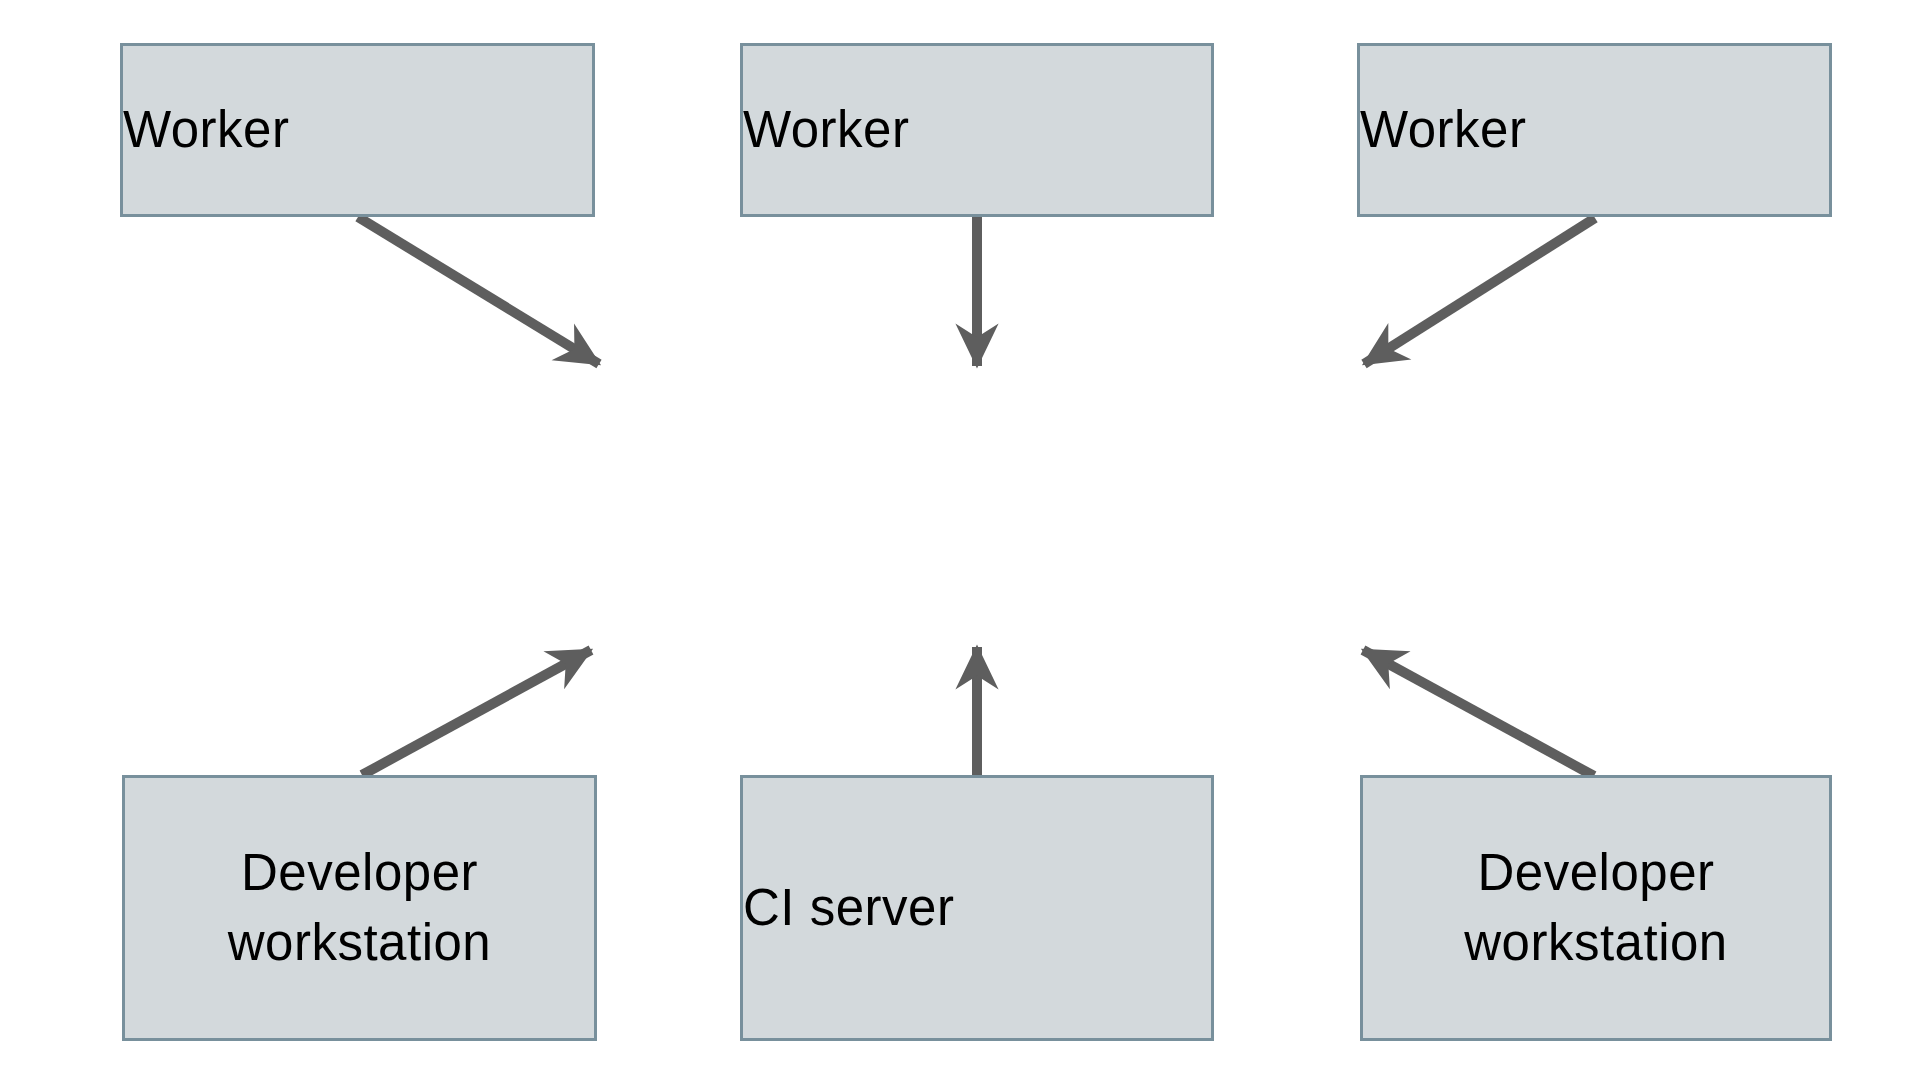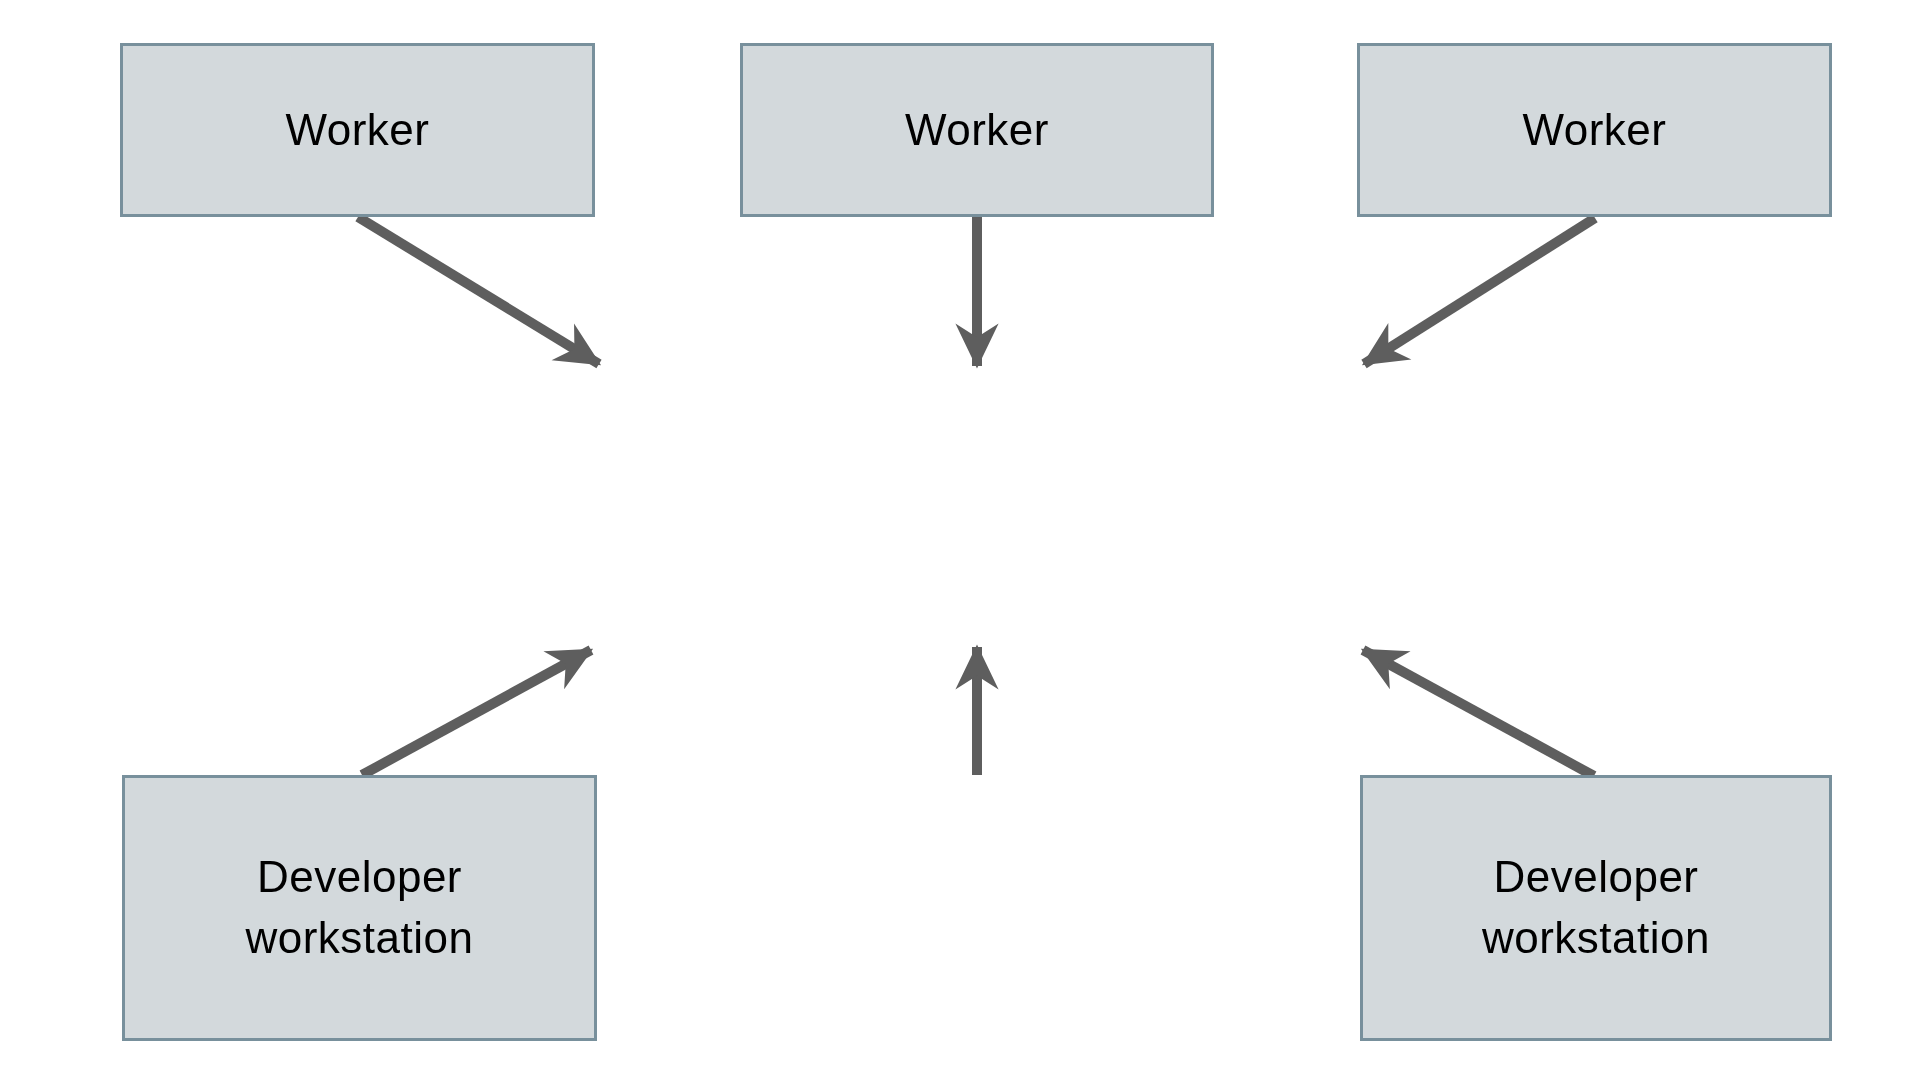--- a/index.html
+++ b/index.html
@@ -15,24 +15,24 @@
     font-family: "Liberation Sans", "DejaVu Sans", sans-serif;
     overflow: hidden;
   }
   .node {
     position: absolute;
     box-sizing: border-box;
     background: var(--node-fill, #d3d9dc);
     border: 3px solid var(--node-border, #78909c);
     display: flex;
     align-items: center;
-    justify-content: center;
+    justify-content: flex-start;
     text-align: center;
     color: var(--text-color, #000000);
-    font-size: 44px;
+    font-size: 51px;
     line-height: 1.38;
     letter-spacing: 0.5px;
   }
   
   #node-worker-1        { left: 120px;  top: 43px;  width: 475px; height: 174px; }
   #node-worker-2        { left: 740px;  top: 43px;  width: 474px; height: 174px; }
   #node-worker-3        { left: 1357px; top: 43px;  width: 475px; height: 174px; }
   #node-build-master    { left: 592px;  top: 369px; width: 768px; height: 275px; }
   #node-dev-workstation-1 { left: 122px;  top: 775px; width: 475px; height: 266px; padding: 0 30px; }
   #node-ci-server       { left: 740px;  top: 775px; width: 474px; height: 266px; }
@@ -81,18 +81,21 @@
 
   <div class="node" id="node-worker-3">
     <span>Worker</span>
   </div>
 
 
   <div class="node" id="node-dev-workstation-1">
     <span>Developer workstation</span>
   </div>
 
+  <div class="node" id="node-ci-server">
+    <span>CI server</span>
+  </div>
 
   <div class="node" id="node-dev-workstation-2">
     <span>Developer workstation</span>
   </div>
 
 </div>
 
 </body></html>

